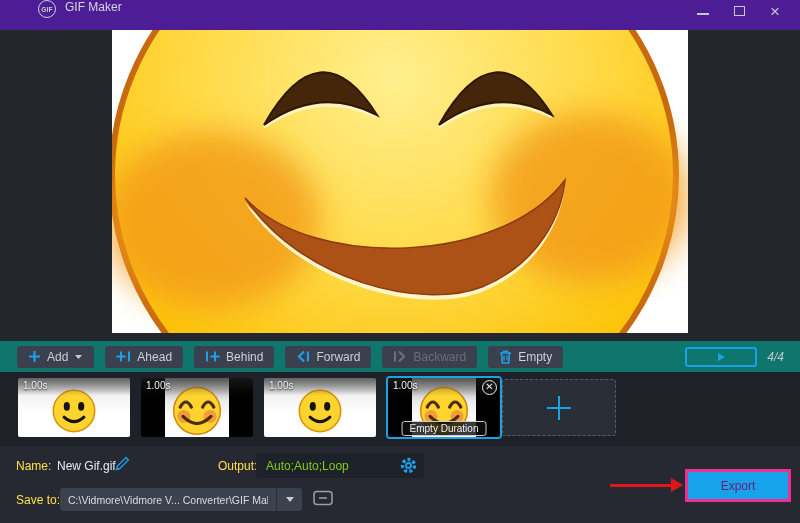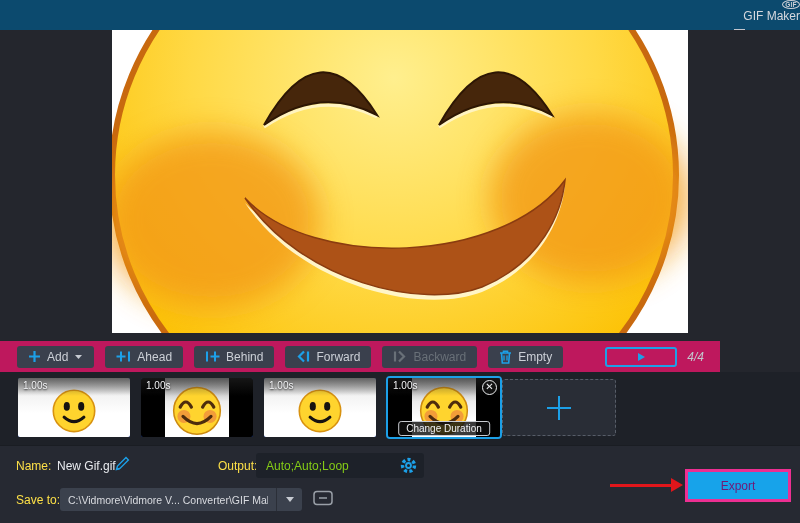--- a/index.html
+++ b/index.html
@@ -2,38 +2,38 @@
 <html><head>
 <meta charset="utf-8">
 <style>
   * { margin:0; padding:0; box-sizing:border-box; }
   html,body { width:800px; height:523px; overflow:hidden; }
   body { font-family:"Liberation Sans", sans-serif; background:#24262d; }
   .app { position:relative; width:800px; height:523px; background:#24262d; }
 
   
   .titlebar { position:absolute; top:0; left:0; width:800px; height:30px;
-    background:#0c4a6e; display:flex; align-items:flex-end;flex-direction:column; }
+    background:#4c1d95; display:flex; align-items:flex-start; }
   .logo { width:18px; height:18px; border:1.5px solid #cdd1d8; border-radius:50%;
     margin-left:38px; display:flex; align-items:center; justify-content:center;
     color:#cdd1d8; font-size:6.5px; font-weight:bold; letter-spacing:.2px; }
   .app-title { color:#d5d8de; font-size:12px; margin-left:9px; }
   .win-controls { margin-left:auto; display:flex; align-items:center; gap:14px; margin-right:14px; }
   .wc { width:22px; height:22px; display:flex; align-items:center; justify-content:center; cursor:default; }
   .min-glyph { width:12px; border-bottom:2px solid #c3c7cf; margin-top:6px; }
   .max-glyph { width:11px; height:10px; border:1.6px solid #c3c7cf; }
   .close-glyph { color:#c3c7cf; font-size:17px; line-height:17px; }
 
   
   .preview-area { position:absolute; top:30px; left:0; width:800px; height:311px; background:#24262d; }
   .preview { position:absolute; left:112px; top:0; width:576px; height:303px; background:#fff; overflow:hidden; }
 
   
-  .toolbar { position:absolute; top:341px; left:0; width:720px; height:31px;
-    background:#be185d; display:flex; align-items:center; padding-left:17px; }
+  .toolbar { position:absolute; top:341px; left:0; width:800px; height:31px;
+    background:#0f766e; display:flex; align-items:center; padding-left:17px; }
   .tbtn { height:22px; background:#3a404d; border:none; border-radius:3px;
     color:#ccd0d7; font-size:12px; font-family:"Liberation Sans",sans-serif;
     display:flex; align-items:center; gap:6px; padding:0 11px; margin-right:11px; cursor:pointer; }
   .tbtn svg { display:block; }
   .tbtn.disabled { color:#697078; cursor:default; }
   .play-btn { margin-left:auto; width:72px; height:20px; background:transparent;
     border:2px solid #1ca0e8; border-radius:3px; display:flex; align-items:center;
     justify-content:center; cursor:pointer; }
   .frame-counter { color:#c2c6cd; font-size:12px; font-style:italic; margin:0 16px 0 10px; }
 
@@ -252,21 +252,21 @@
             <path d="M12 28q6-11 12 0M36 28q6-11 12 0" fill="none" stroke="#4e2d0d" stroke-width="3.4" stroke-linecap="round"></path>
             <path d="M15 38q15 15 30 0" fill="none" stroke="#4e2d0d" stroke-width="3.4" stroke-linecap="round"></path>
           </svg>
         </div>
       </div>
       <div class="tile-scrim"></div>
       <span class="dur">1.00s</span>
       <div class="tile-close">
         <span>✕</span>
       </div>
-      <div class="duration-pill">Change Duration</div>
+      <div class="duration-pill">Empty Duration</div>
     </div>
 
     <div class="add-tile">
       <svg width="30" height="30">
         <path d="M15 3v24M3 15h24" stroke="#1ca0e8" stroke-width="2"></path>
       </svg>
     </div>
   </div>
 
   <div class="footer">

